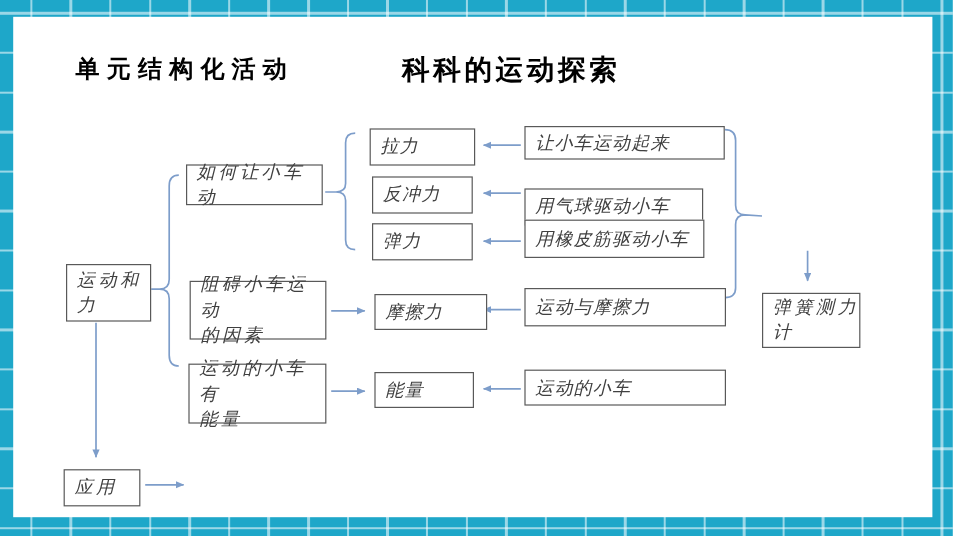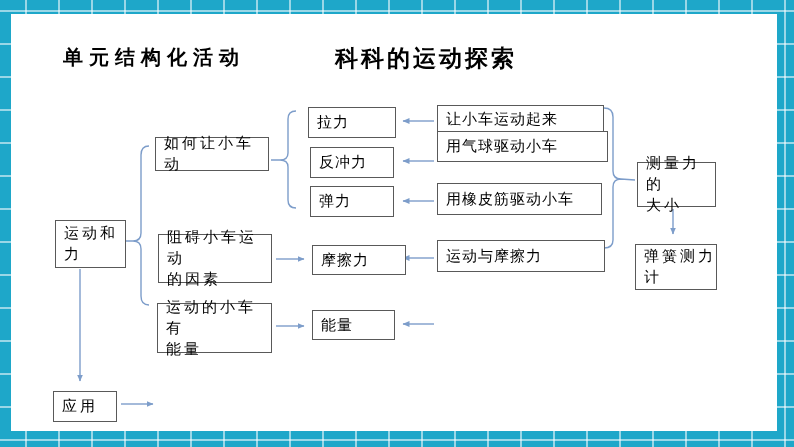--- a/index.html
+++ b/index.html
@@ -17,24 +17,25 @@
     position:absolute;left:11px;top:14px;width:766px;height:417px;
     background:#ffffff;
   }
   .title{
     position:absolute;color:#000;font-weight:bold;white-space:nowrap;
     font-family:"DejaVu Serif","Liberation Serif",serif;
   }
   .title-left{left:63px;top:44px;font-size:20px;letter-spacing:6px;}
   .title-center{left:335px;top:43px;font-size:23px;letter-spacing:3px;}
   .box{
-    position:absolute;border:1px solid #595959;background:#fff;color:#000000;
+    position:absolute;border:1px solid #595959;background:#fff;color:#404040;
     display:flex;flex-direction:column;justify-content:center;
     font-size:15px;line-height:21px;padding-left:8px;box-sizing:border-box;
     letter-spacing:1px;
+    font-style:italic;
   }
   .box.sp{letter-spacing:3px;}
   svg.overlay{position:absolute;left:0;top:0;pointer-events:none;}
   .conn{stroke:#7d9dca;stroke-width:1.4;fill:none;}
 </style>
 </head>
 <body>
 
 <div class="slide">
   <div class="paper"></div>
@@ -91,31 +92,28 @@
   <div class="box" style="left:310px;top:147px;width:84px;height:31px">反冲力</div>
 
   <div class="box" style="left:310px;top:186px;width:84px;height:31px">弹力</div>
 
   <div class="box" style="left:312px;top:245px;width:94px;height:30px">摩擦力</div>
 
   <div class="box" style="left:312px;top:310px;width:83px;height:30px">能量</div>
 
   <div class="box" style="left:437px;top:105px;width:167px;height:28px">让小车运动起来</div>
 
-  <div class="box" style="left:437px;top:131px;width:171px;height:31px">用气球驱动小车</div>
+  <div class="box" style="left:437px;top:157px;width:149px;height:31px">用气球驱动小车</div>
 
-  <div class="box" style="left:437px;top:183px;width:165px;height:32px">用橡皮筋驱动小车</div>
+  <div class="box" style="left:437px;top:183px;width:150px;height:32px">用橡皮筋驱动小车</div>
 
   <div class="box" style="left:437px;top:240px;width:168px;height:32px">运动与摩擦力</div>
 
+  <div class="box" style="left:437px;top:308px;width:168px;height:30px">运动的小车</div>
 
-  <div class="box sp" style="left:637px;top:162px;width:79px;height:45px">
-    <div>测量力的</div>
-    <div>大小</div>
-  </div>
 
   <div class="box sp" style="left:635px;top:244px;width:82px;height:46px">
     <div>弹簧测力</div>
     <div>计</div>
   </div>
 
   <div class="box sp" style="left:53px;top:391px;width:64px;height:31px">应用</div>
 
 </div>
 

